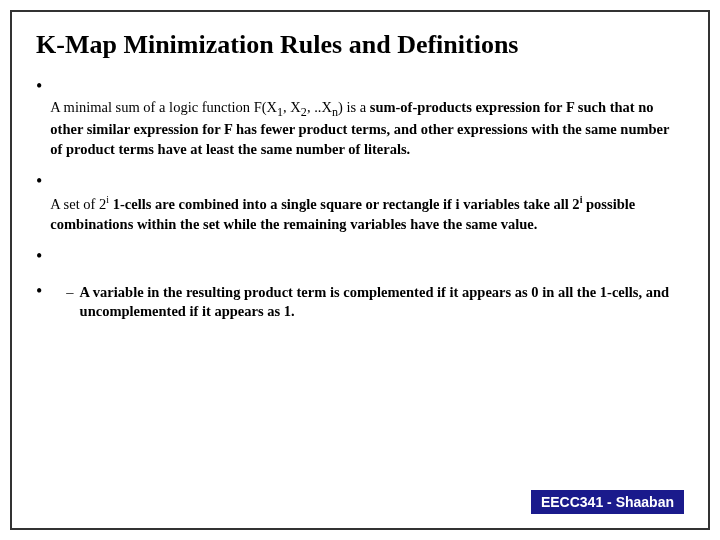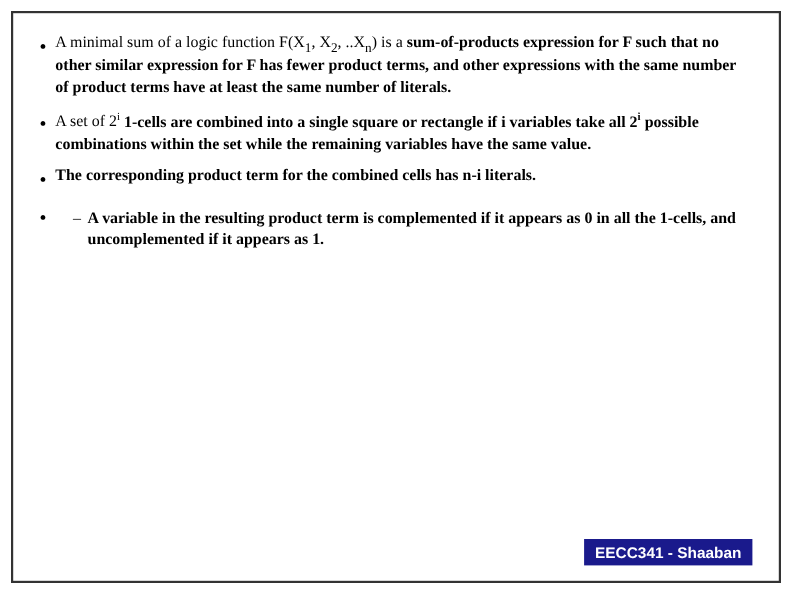--- a/index.html
+++ b/index.html
@@ -55,20 +55,21 @@
       line-height: 1.3;
       flex-shrink: 0;
       margin-top: 1px;
     }
 
     .bullet-text {
       font-size: 14.5px;
       line-height: 1.35;
       color: #000;
       font-family: 'Times New Roman', Times, serif;
+      margin-top: 24px;
     }
 
     .bullet-text strong {
       font-weight: bold;
     }
 
     sup {
       font-size: 10px;
       vertical-align: super;
     }
@@ -114,42 +115,40 @@
       color: #000;
       font-family: Arial, sans-serif;
       text-align: right;
     }
   </style>
 </head>
 <body>
 
 <div class="slide-container">
 
+  <div class="slide-title">K-Map Minimization Rules and Definitions</div>
 
   <div class="content-area">
 
     <div class="bullet-item">
       <span class="bullet-dot">•</span>
       <span class="bullet-text">
         A minimal sum of a logic function F(X<sub>1</sub>, X<sub>2</sub>, ..X<sub>n</sub>) is a <strong>sum-of-products expression for F such that no other similar expression for F has fewer product terms, and other expressions with the same number of product terms have at least the same number of literals.</strong>
       </span>
     </div>
 
     <div class="bullet-item">
       <span class="bullet-dot">•</span>
       <span class="bullet-text">
         A set of  2<sup>i</sup> <strong>1-cells are combined into a single square or rectangle if  i  variables take all 2<sup>i</sup> possible combinations within the set while the remaining variables have the same value.</strong>
       </span>
     </div>
 
     <div class="bullet-item">
       <span class="bullet-dot">•</span>
-      <span class="bullet-text">
-        <strong>The corresponding product term for the combined cells has  n-i literals.</strong>
-      </span>
     </div>
 
     <div class="bullet-item">
       <span class="bullet-dot">•</span>
       <div style="display:flex;flex-direction:column;">
         <div class="sub-bullet">
           <div class="sub-bullet-item">
             <span class="sub-dash">–</span>
             <span>
               <strong>A variable in the resulting product term is complemented if it appears as 0 in all the 1-cells, and uncomplemented if it appears as 1.</strong>

